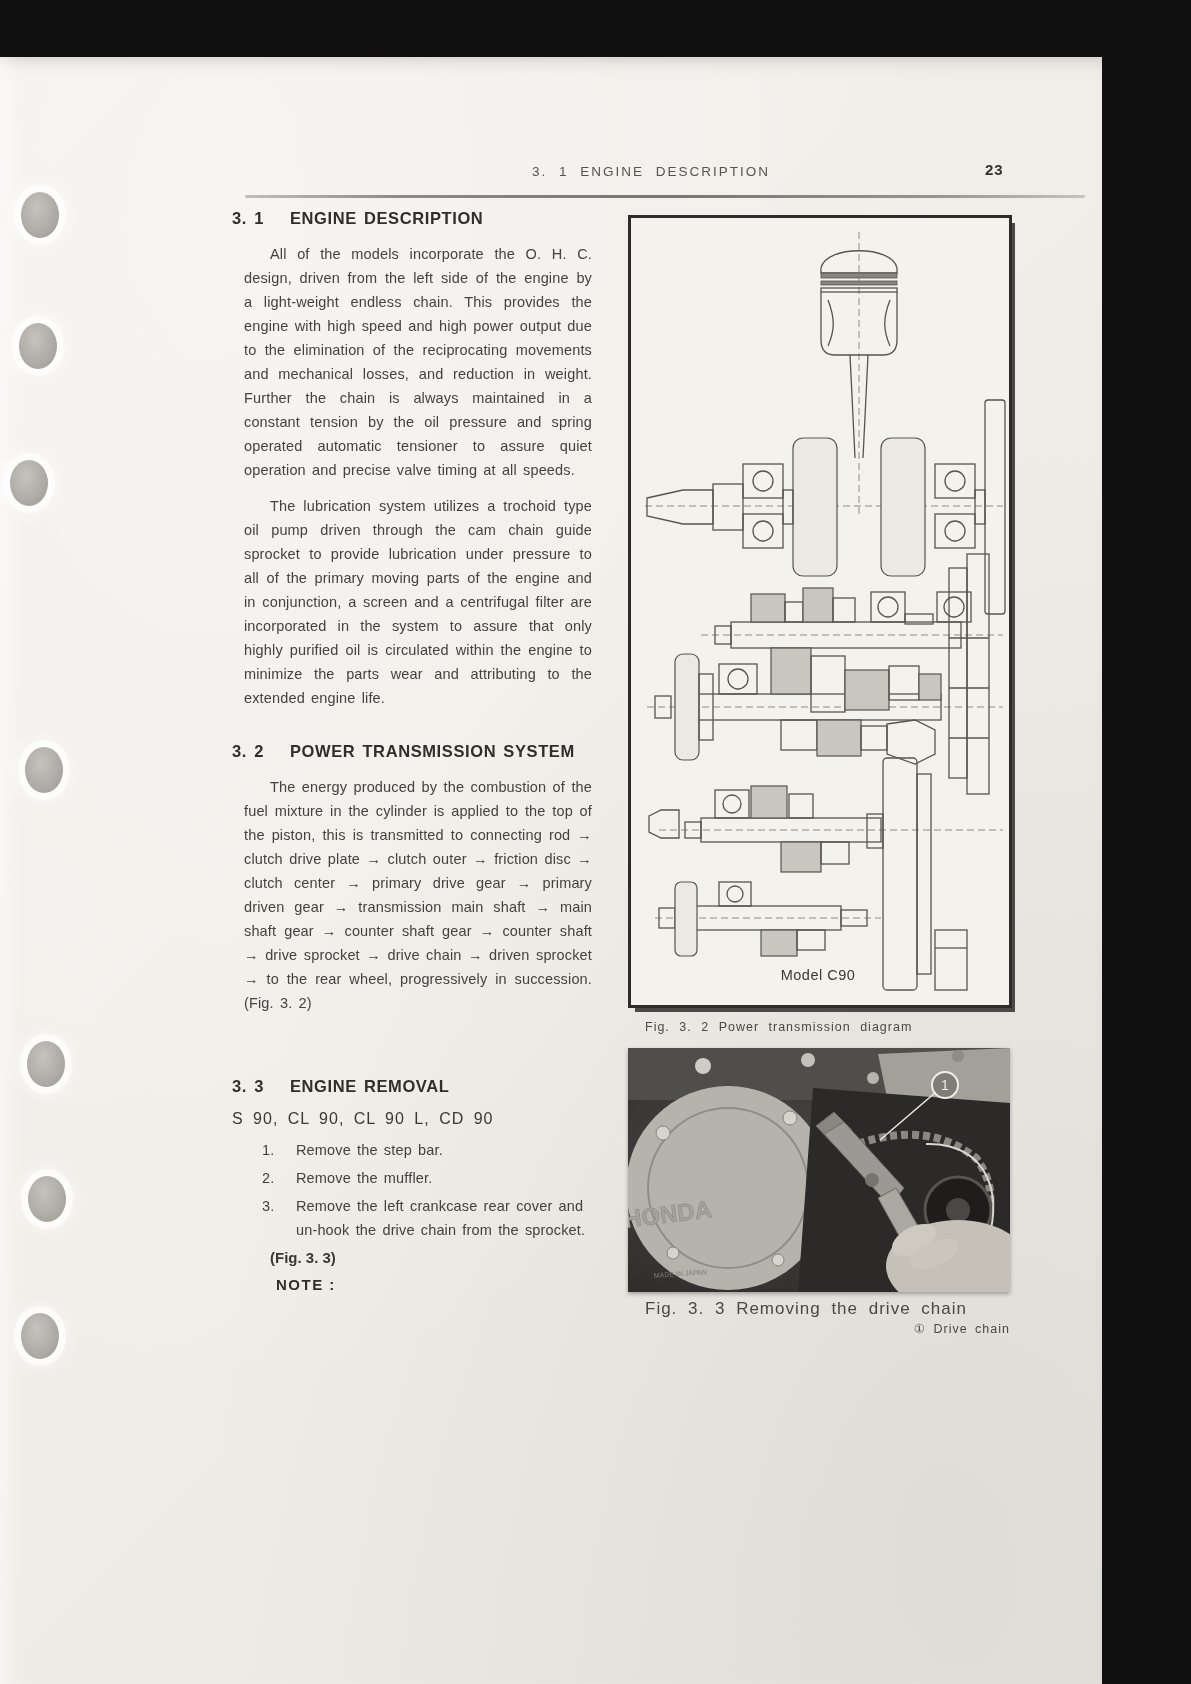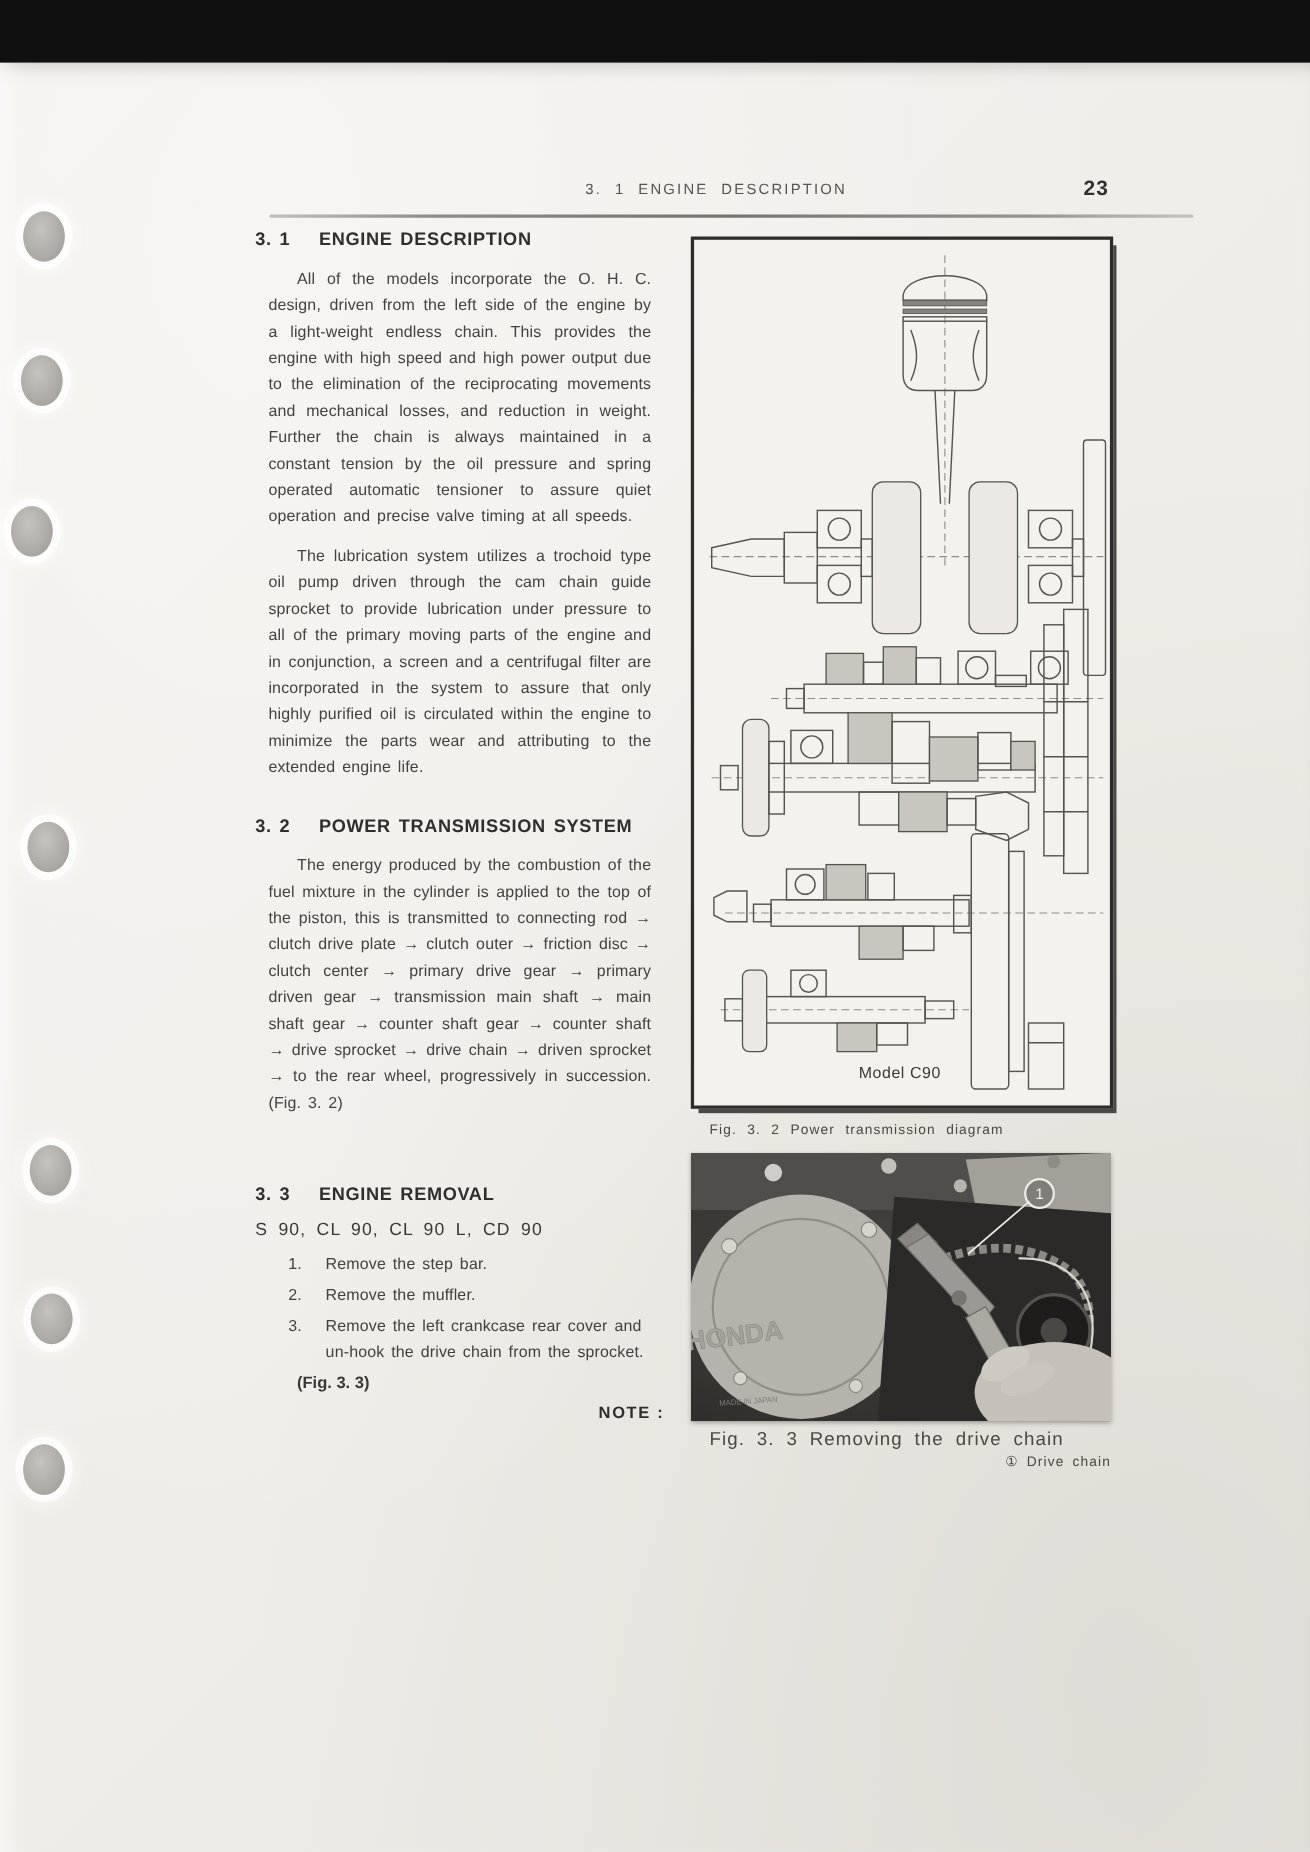--- a/index.html
+++ b/index.html
@@ -2,42 +2,42 @@
 <html><head>
 <meta charset="utf-8">
 <style>
   html,body{margin:0;padding:0;}
   body{
     width:1191px;height:1684px;position:relative;overflow:hidden;
     background:#101010;
     font-family:"Liberation Sans", sans-serif;
   }
   .page{
-    position:absolute;left:0;top:57px;width:1191px;height:1627px;
+    position:absolute;left:0;top:57px;width:1102px;height:1627px;
     background:
       radial-gradient(ellipse at 20% 10%, rgba(255,255,255,0.35), rgba(255,255,255,0) 60%),
       radial-gradient(ellipse at 85% 90%, rgba(120,115,105,0.10), rgba(0,0,0,0) 55%),
       linear-gradient(135deg,#f3f1ec 0%,#efede7 55%,#e9e7e1 100%);
     box-shadow: inset 22px 0 26px -20px rgba(255,255,255,0.95),
                 inset 0 14px 18px -14px rgba(90,88,84,0.35);
   }
   
   .hole{
     position:absolute;width:38px;height:46px;border-radius:50%;
     background:radial-gradient(ellipse at 42% 35%, #c6c3be 0%, #aeaba6 60%, #9b9893 100%);
     box-shadow:0 0 0 7px rgba(255,255,255,0.65), 0 0 18px 6px rgba(255,255,255,0.8);
   }
   
   .running-title{
     position:absolute;left:532px;top:107px;
     font-size:13.5px;letter-spacing:2px;word-spacing:6px;color:#56544f;
   }
   .page-num{
     position:absolute;left:985px;top:104px;
-    font-size:19px;font-weight:bold;color:#33312d;letter-spacing:1px;
+    font-size:15px;font-weight:bold;color:#33312d;letter-spacing:1px;
   }
   .header-rule{
     position:absolute;left:245px;top:138px;width:840px;height:3px;
     background:linear-gradient(to right,#c2bfba,#8e8b86 18%,#787571 50%,#96938e 82%,#c6c3be);
     border-radius:2px;
   }
   
   .sec{position:absolute;left:232px;width:372px;color:#43413d;}
   .sec-31{top:152px;}
   .sec-32{top:685px;}
@@ -54,21 +54,21 @@
   .body-p + .body-p{margin-top:8px;}
   .figref-31{margin:0;font-size:15px;font-weight:bold;line-height:24px;color:#3a3834;letter-spacing:0.3px;}
   .models-line{
     margin:12px 0 10px 0;font-size:16px;color:#3a3834;
     letter-spacing:1px;word-spacing:4px;
   }
   .step{position:relative;padding-left:64px;font-size:14.5px;line-height:24px;min-height:24px;
     letter-spacing:0.15px;word-spacing:2px;margin-bottom:4px;}
   .step .step-num{position:absolute;left:30px;top:0;}
   .figref-33{margin:2px 0 6px 38px;font-size:15px;font-weight:bold;line-height:24px;color:#3a3834;}
-  .note-label{margin:4px 0 4px 44px;font-size:15px;font-weight:bold;letter-spacing:1.5px;color:#302e2a;text-align:right;}
+  .note-label{margin:4px 0 4px 44px;font-size:15px;font-weight:bold;letter-spacing:1.5px;color:#302e2a;}
   .note-text{
     margin:2px 0 0 20px;width:352px;font-size:14.5px;line-height:24px;text-align:justify;
     text-indent:26px;letter-spacing:0.15px;word-spacing:2px;color:#44423e;
   }
   
   .figbox{
     position:absolute;left:628px;top:158px;width:378px;height:787px;
     background:#f4f2ed;border:3px solid #2e2c29;
     box-shadow:5px 6px 0 -2px #4c4a46;
   }

